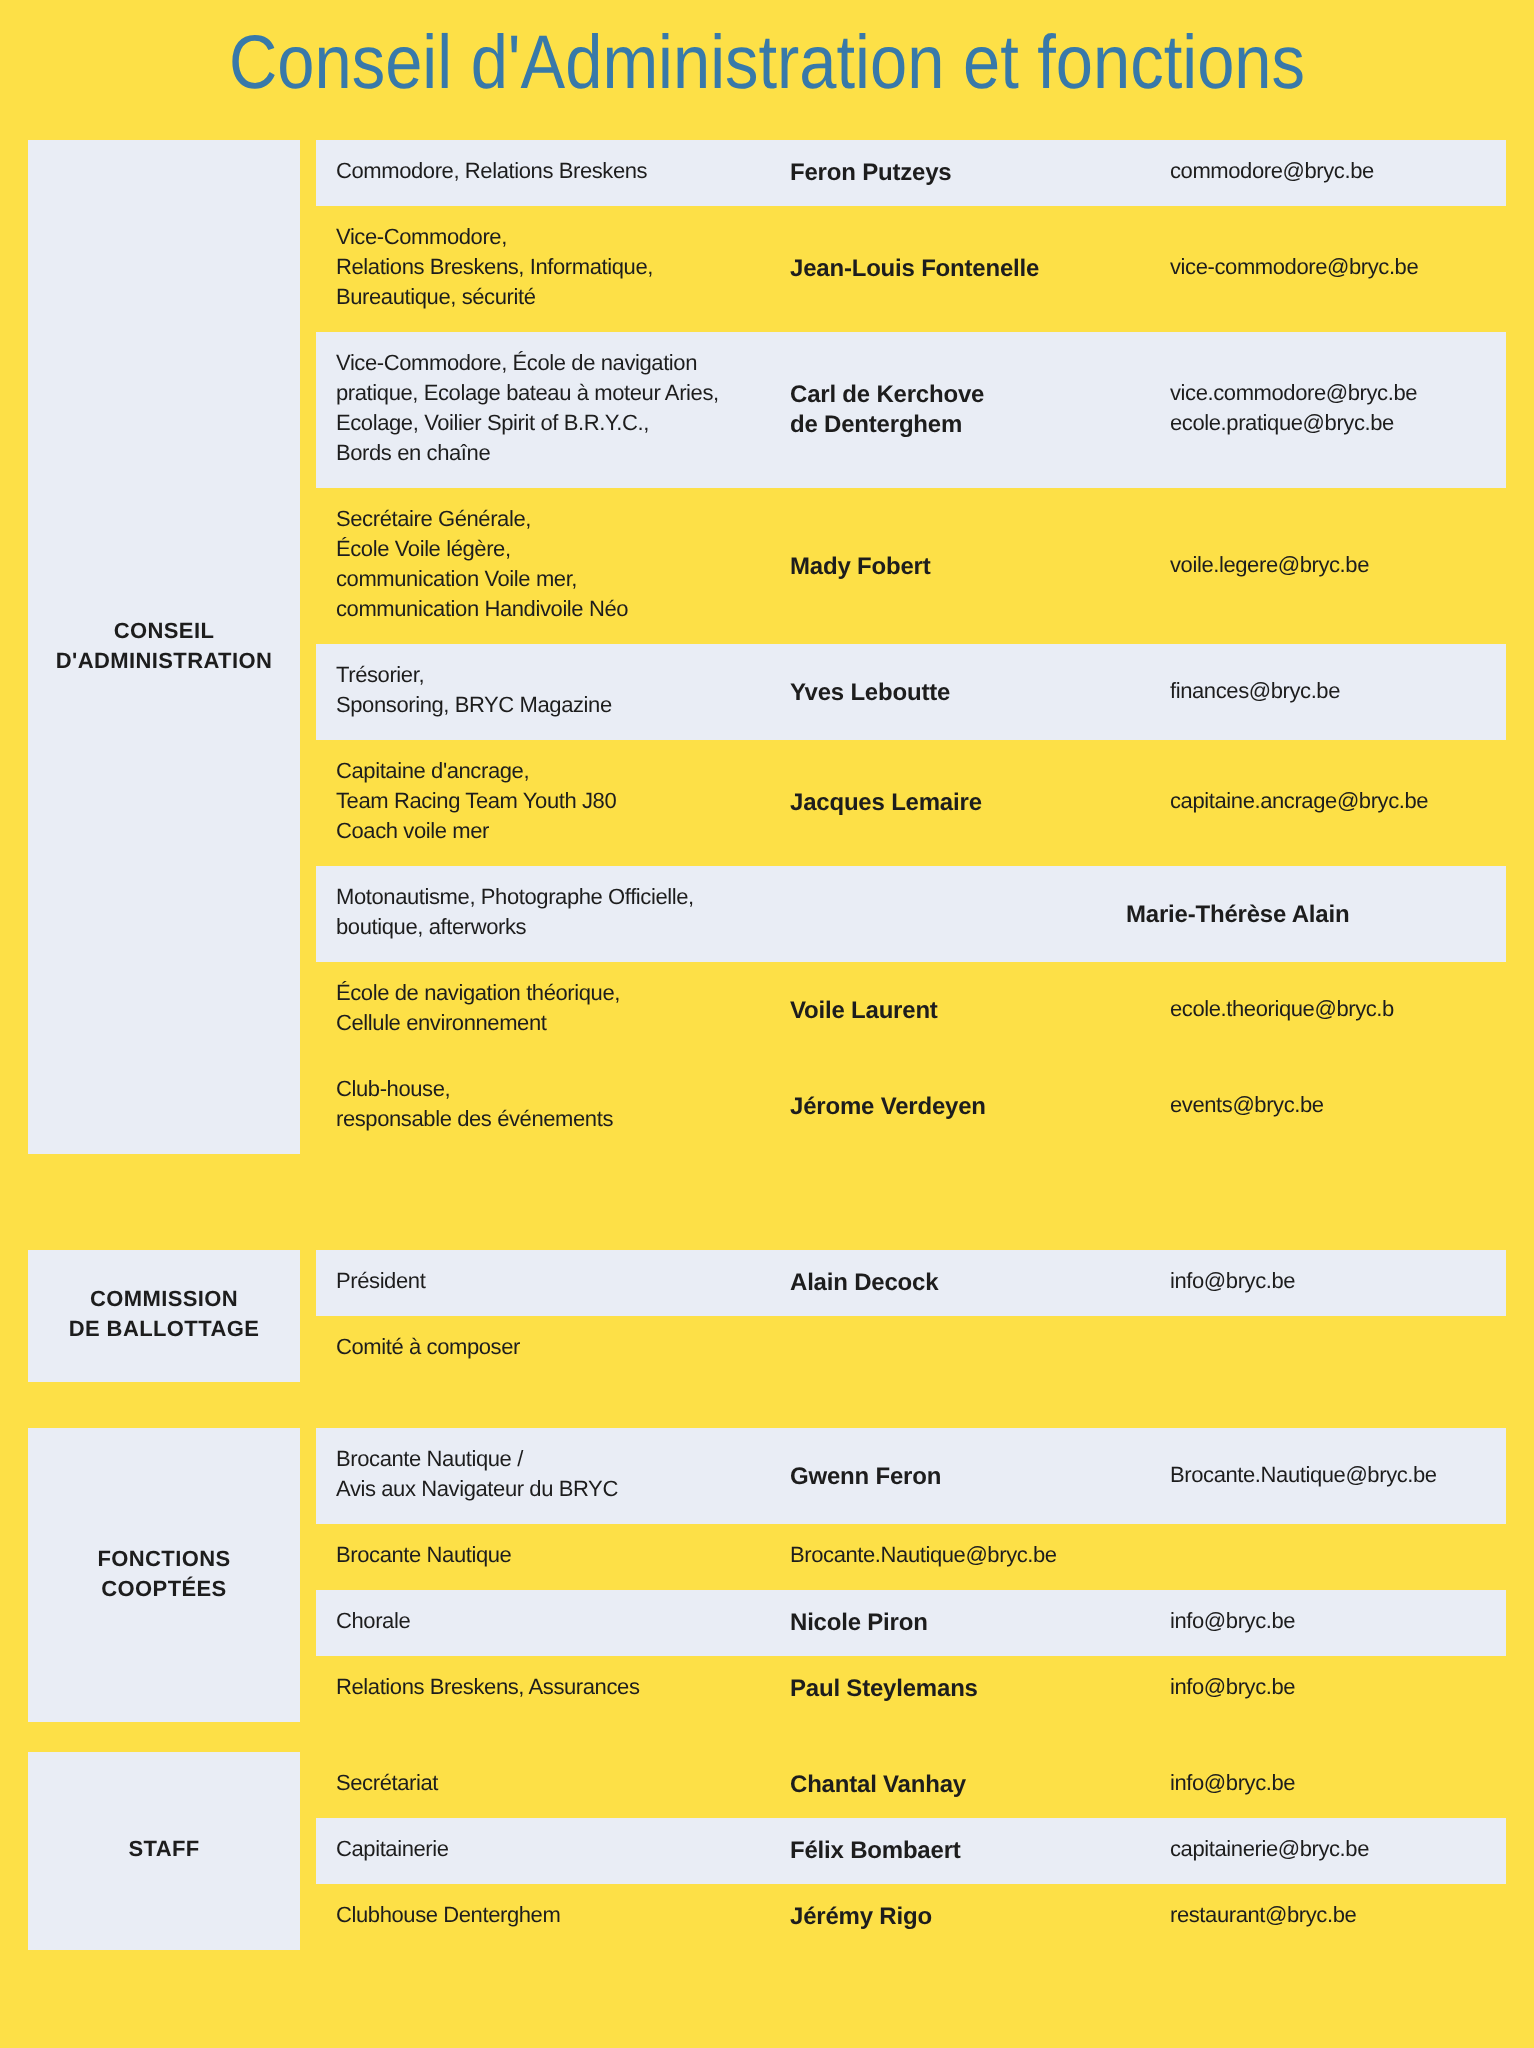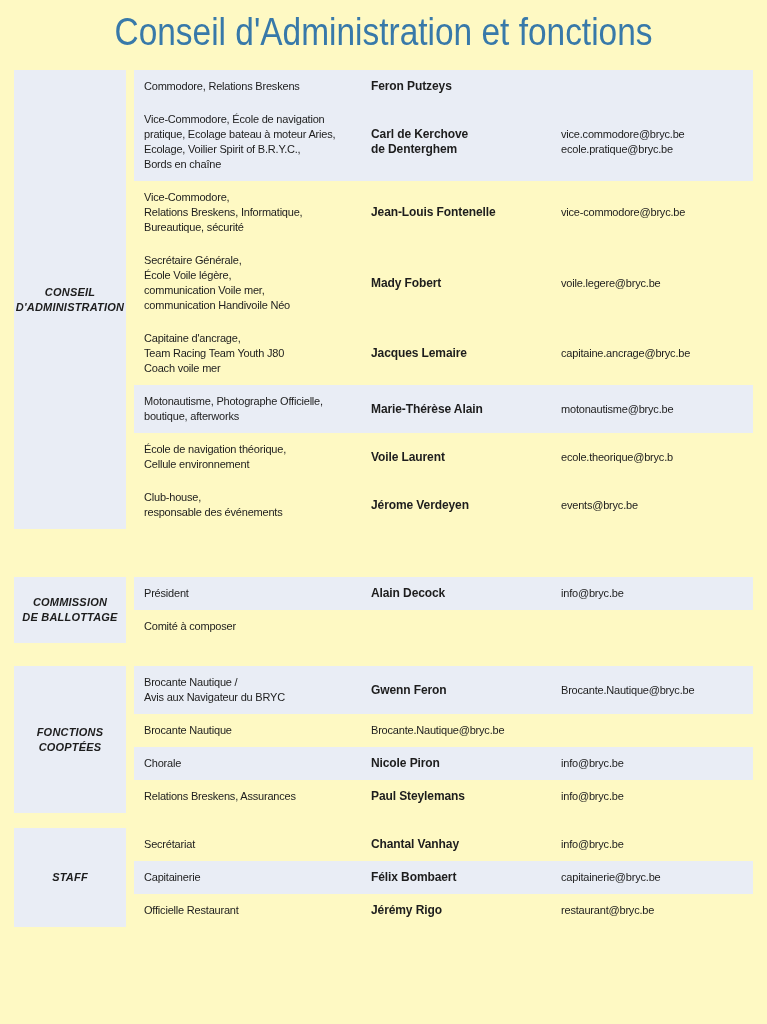--- a/index.html
+++ b/index.html
@@ -5,21 +5,21 @@
   :root{
     --accent:#3879a9;
     --shade:#e9edf5;
     --text:#1d1d1d;
   }
   *{box-sizing:border-box;}
   html,body{margin:0;padding:0;background:#fff;}
   .page{
     position:relative;
     width:767px;height:1024px;
-    background:#fef9c3;
+    background:#fde047;
     font-family:"Liberation Sans", sans-serif;
     color:var(--text);
     overflow:hidden;
   }
   .title{
     margin:10px 0 15px 0;
     height:45px;
     text-align:center;
     font-size:38px;
     line-height:45px;
@@ -28,37 +28,36 @@
     transform:scaleX(0.88);
     transform-origin:50% 50%;
     white-space:nowrap;
   }
   .sections{margin:0 14px;}
   .section{display:flex;}
   .mb22{margin-bottom:22px;}
   .mb23{margin-bottom:23px;margin-top:48px;}
   .mb15{margin-bottom:15px;}
   .label-col{
-    width:112px;
+    width:136px;
     flex-shrink:0;
     background:var(--shade);
     display:flex;align-items:center;justify-content:center;
     margin-right:8px;
-    font-style:italic;
   }
   .label{
     font-size:11px;
     font-weight:bold;
     line-height:15px;
     text-align:center;
     white-space:pre-line;
     letter-spacing:0.2px;
   }
   .rows{flex:1;display:flex;flex-direction:column;}
-  .row{display:flex;width:100%;}
+  .row{display:flex;width:100%;justify-content:space-between;}
   .row.shaded{background:var(--shade);}
   .cell{
     font-size:11px;
     line-height:15px;
     padding:9px 8px 9px 0;
     white-space:pre-line;
     display:flex;flex-direction:column;justify-content:center;
     letter-spacing:-0.2px;
     overflow:hidden;
   }
@@ -77,58 +76,64 @@
 
     <section class="section mb22">
       <div class="label-col">
         <div class="label">CONSEIL
 D'ADMINISTRATION</div>
       </div>
       <div class="rows">
         <div class="row shaded">
           <div class="cell fn">Commodore, Relations Breskens</div>
           <div class="cell name">Feron Putzeys</div>
+          <div class="cell email">commodore@bryc.be</div>
+        </div>
+        <div class="row">
+          <div class="cell fn">Vice-Commodore,
+Relations Breskens, Informatique,
+Bureautique, sécurité</div>
+          <div class="cell name">Jean-Louis Fontenelle</div>
+          <div class="cell email">vice-commodore@bryc.be</div>
         </div>
         <div class="row shaded">
           <div class="cell fn">Vice-Commodore, École de navigation
 pratique, Ecolage bateau à moteur Aries,
 Ecolage, Voilier Spirit of B.R.Y.C.,
 Bords en chaîne</div>
           <div class="cell name">Carl de Kerchove
 de Denterghem</div>
           <div class="cell email">vice.commodore@bryc.be
 ecole.pratique@bryc.be</div>
         </div>
         <div class="row">
-          <div class="cell fn">Vice-Commodore,
-Relations Breskens, Informatique,
-Bureautique, sécurité</div>
-          <div class="cell name">Jean-Louis Fontenelle</div>
-          <div class="cell email">vice-commodore@bryc.be</div>
-        </div>
-        <div class="row">
           <div class="cell fn">Secrétaire Générale,
 École Voile légère,
 communication Voile mer,
 communication Handivoile Néo</div>
           <div class="cell name">Mady Fobert</div>
           <div class="cell email">voile.legere@bryc.be</div>
         </div>
+        <div class="row shaded">
+          <div class="cell fn">Trésorier,
+Sponsoring, BRYC Magazine</div>
+          <div class="cell name">Yves Leboutte</div>
+          <div class="cell email">finances@bryc.be</div>
+        </div>
         <div class="row">
           <div class="cell fn">Capitaine d'ancrage,
 Team Racing Team Youth J80
 Coach voile mer</div>
           <div class="cell name">Jacques Lemaire</div>
           <div class="cell email">capitaine.ancrage@bryc.be</div>
         </div>
         <div class="row shaded">
           <div class="cell fn">Motonautisme, Photographe Officielle,
 boutique, afterworks</div>
           <div class="cell name">Marie-Thérèse Alain</div>
-          <div class="cell email">motonautisme@bryc.be</div>
         </div>
         <div class="row">
           <div class="cell fn">École de navigation théorique,
 Cellule environnement</div>
           <div class="cell name">Voile Laurent</div>
           <div class="cell email">ecole.theorique@bryc.b</div>
         </div>
         <div class="row">
           <div class="cell fn">Club-house,
 responsable des événements</div>
@@ -195,21 +200,21 @@
           <div class="cell fn">Secrétariat</div>
           <div class="cell name">Chantal Vanhay</div>
           <div class="cell email">info@bryc.be</div>
         </div>
         <div class="row shaded">
           <div class="cell fn">Capitainerie</div>
           <div class="cell name">Félix Bombaert</div>
           <div class="cell email">capitainerie@bryc.be</div>
         </div>
         <div class="row">
-          <div class="cell fn">Officielle Restaurant</div>
+          <div class="cell fn">Clubhouse Denterghem</div>
           <div class="cell name">Jérémy Rigo</div>
           <div class="cell email">restaurant@bryc.be</div>
         </div>
       </div>
     </section>
 
   </div>
 </div>
 
 </body></html>

